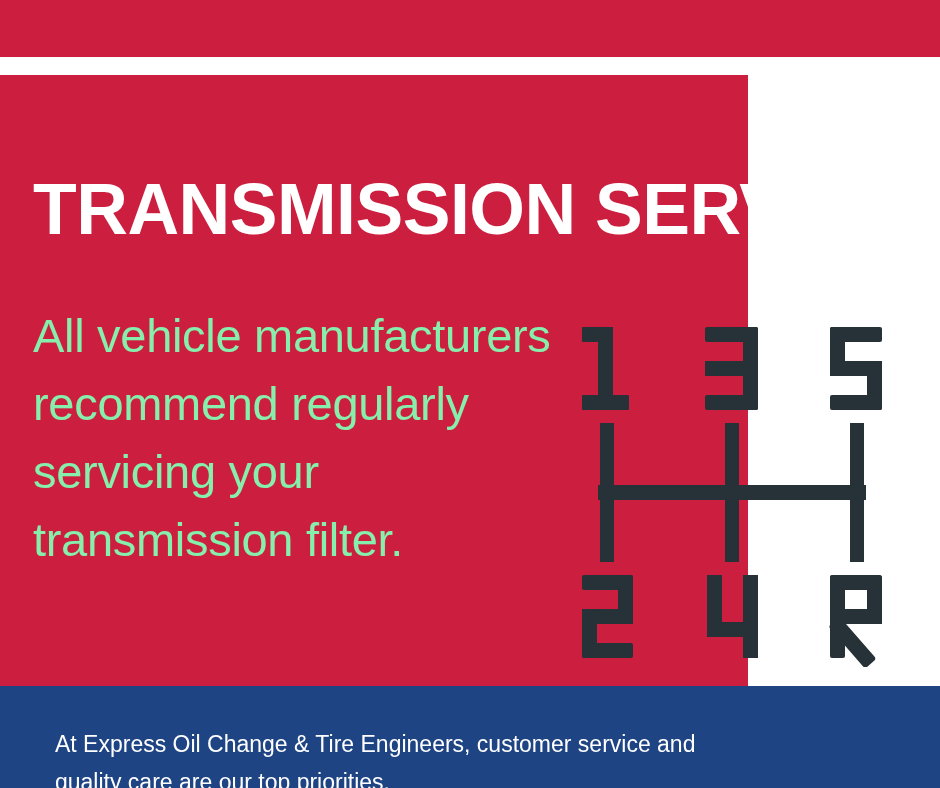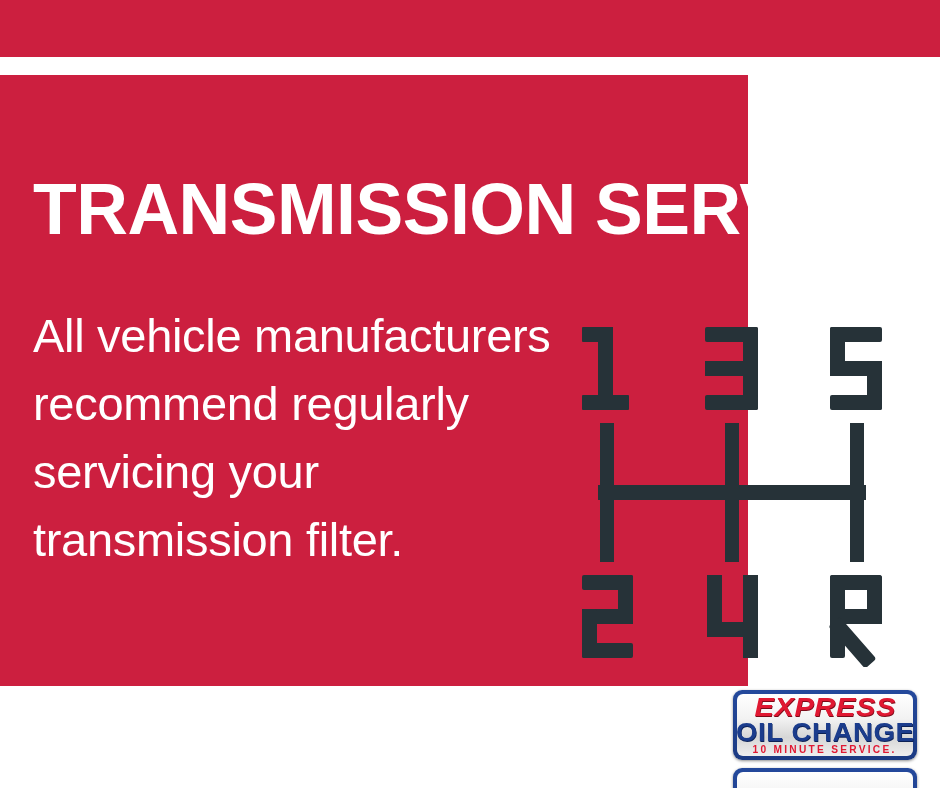--- a/index.html
+++ b/index.html
@@ -53,21 +53,21 @@
     transform: scaleX(0.98);
     transform-origin: left center;
     white-space: nowrap;
   }
 
   
   .body-copy {
     position: absolute;
     left: 33px; top: 180px;
     width: 545px;
-    color: #ffffff;
+    color: #86efac;
     font-size: 47px;
     line-height: 68px;
     font-weight: 400;
     letter-spacing: -0.3px;
   }
 
   
   .gear-diagram {
     position: absolute;
     left: 575px; top: 172px;
@@ -288,14 +288,17 @@
           <span class="logo-line-tire">TIRE</span>
           <span class="checker"></span>
         </div>
         <div class="logo-rule-blue"></div>
 
       </div>
     </div>
 
   </div>
 
+  <div class="footer-banner">
+    <p class="footer-text">At Express Oil Change &amp; Tire Engineers, customer service and quality care are our top priorities.</p>
+  </div>
 
 </div>
 
 </body></html>

